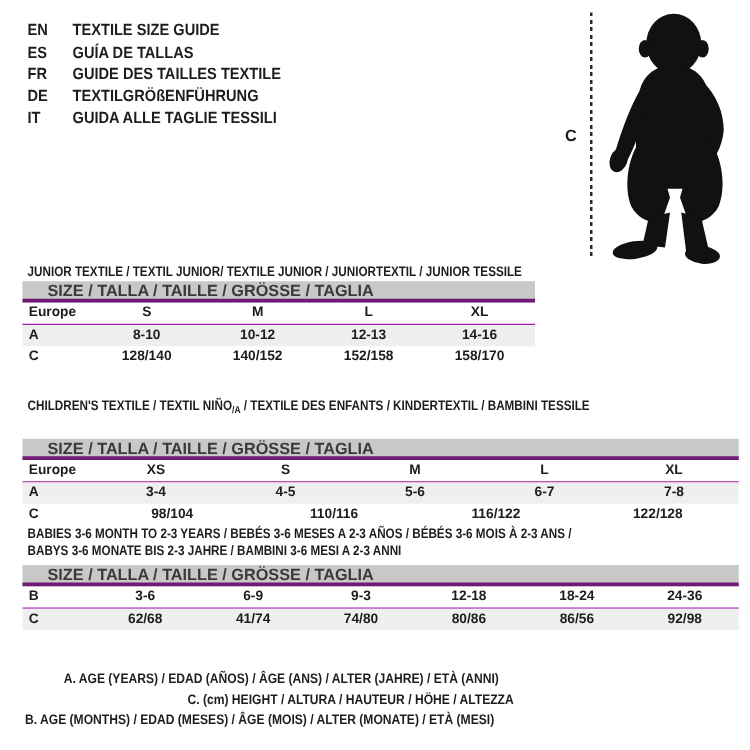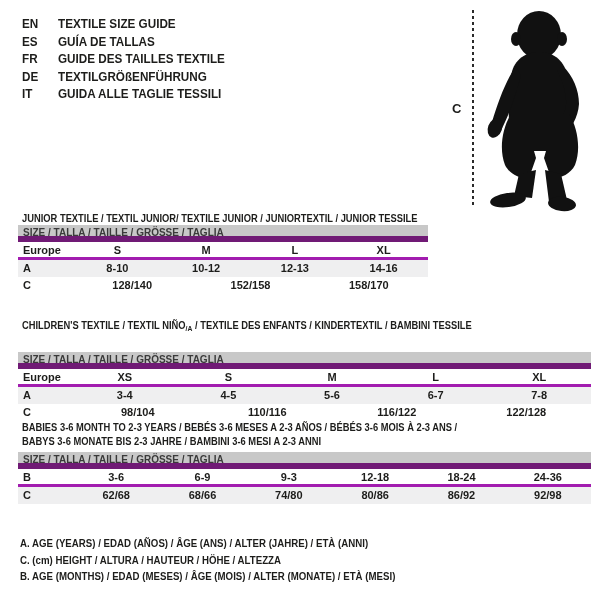--- a/index.html
+++ b/index.html
@@ -34,31 +34,31 @@
   .section-children { top:318px; width:573px; }
   .section-babies   { top:420px; width:573px; }
   .section-title { font-size:11px; font-weight:bold; line-height:14px; white-space:nowrap; }
   .section-title .scale { display:inline-block; transform:scaleX(0.85); transform-origin:0 50%; white-space:nowrap; }
   .section-junior .section-title   { margin:0 0 0 4px; }
   .section-children .section-title { margin:0 0 16px 4px; }
   .section-babies .section-title   { margin:0 0 4px 4px; }
   .subscript { font-size:8px; vertical-align:-2px; }
 
   .size-bar {
-    background:var(--size-bar-bg); color:#3a3a3a; font-weight:bold; font-size:10px;
-    height:17px; line-height:16px; padding-left:5px; border-bottom:6px solid #701a75; white-space:nowrap;
+    background:var(--size-bar-bg); color:#3a3a3a; font-weight:bold; font-size:13px;
+    height:17px; line-height:16px; padding-left:20px; border-bottom:3px solid #701a75; white-space:nowrap;
   }
   .t-row { display:flex; height:17px; line-height:17px; font-size:11px; font-weight:bold; }
-  .t-row.rule { border-bottom:3px solid #a21caf; height:18px; }
+  .t-row.rule { border-bottom:1px solid #a21caf; height:18px; }
   .t-row.stripe { background:var(--row-stripe-bg); }
   .cell-label { width:55px; padding-left:5px; }
   .cell-val { flex:1; text-align:center; }
 
   
-  .footnotes { position:absolute; left:20px; top:535px; font-size:11px; font-weight:bold; line-height:16.5px; }
+  .footnotes { position:absolute; left:20px; top:535px; font-size:11px; font-weight:bold; line-height:16.5px;text-align:right; }
   .footnote-line { white-space:nowrap; }
 </style>
 </head>
 <body>
 
 <div>
 
   <div class="lang-block">
     <div class="lang-row">
       <span class="lang-code">EN</span>
@@ -116,20 +116,21 @@
     <div class="t-row stripe">
       <span class="cell-label">A</span>
       <span class="cell-val">8-10</span>
       <span class="cell-val">10-12</span>
       <span class="cell-val">12-13</span>
       <span class="cell-val">14-16</span>
     </div>
     <div class="t-row">
       <span class="cell-label">C</span>
       <span class="cell-val">128/140</span>
+      <span class="cell-val">140/152</span>
       <span class="cell-val">152/158</span>
       <span class="cell-val">158/170</span>
     </div>
   </div>
 
   <div class="section section-children">
     <div class="section-title">
       <span class="scale"><span>CHILDREN'S TEXTILE / TEXTIL NIÑO</span><span class="subscript">/A</span><span> / TEXTILE DES ENFANTS / KINDERTEXTIL / BAMBINI TESSILE</span></span>
     </div>
     <div class="size-bar">SIZE / TALLA / TAILLE / GRÖSSE / TAGLIA</div>
@@ -169,24 +170,24 @@
       <span class="cell-val">3-6</span>
       <span class="cell-val">6-9</span>
       <span class="cell-val">9-3</span>
       <span class="cell-val">12-18</span>
       <span class="cell-val">18-24</span>
       <span class="cell-val">24-36</span>
     </div>
     <div class="t-row stripe">
       <span class="cell-label">C</span>
       <span class="cell-val">62/68</span>
-      <span class="cell-val">68/66</span>
+      <span class="cell-val">41/74</span>
       <span class="cell-val">74/80</span>
       <span class="cell-val">80/86</span>
-      <span class="cell-val">86/92</span>
+      <span class="cell-val">86/56</span>
       <span class="cell-val">92/98</span>
     </div>
   </div>
 
   <div class="footnotes">
     <div class="footnote-line"><span class="condensed">A. AGE (YEARS) / EDAD (AÑOS) / ÂGE (ANS) / ALTER (JAHRE) / ETÀ (ANNI)</span></div>
     <div class="footnote-line"><span class="condensed">C. (cm) HEIGHT / ALTURA / HAUTEUR / HÖHE / ALTEZZA</span></div>
     <div class="footnote-line"><span class="condensed">B. AGE (MONTHS) / EDAD (MESES) / ÂGE (MOIS) / ALTER (MONATE) / ETÀ (MESI)</span></div>
   </div>
 

